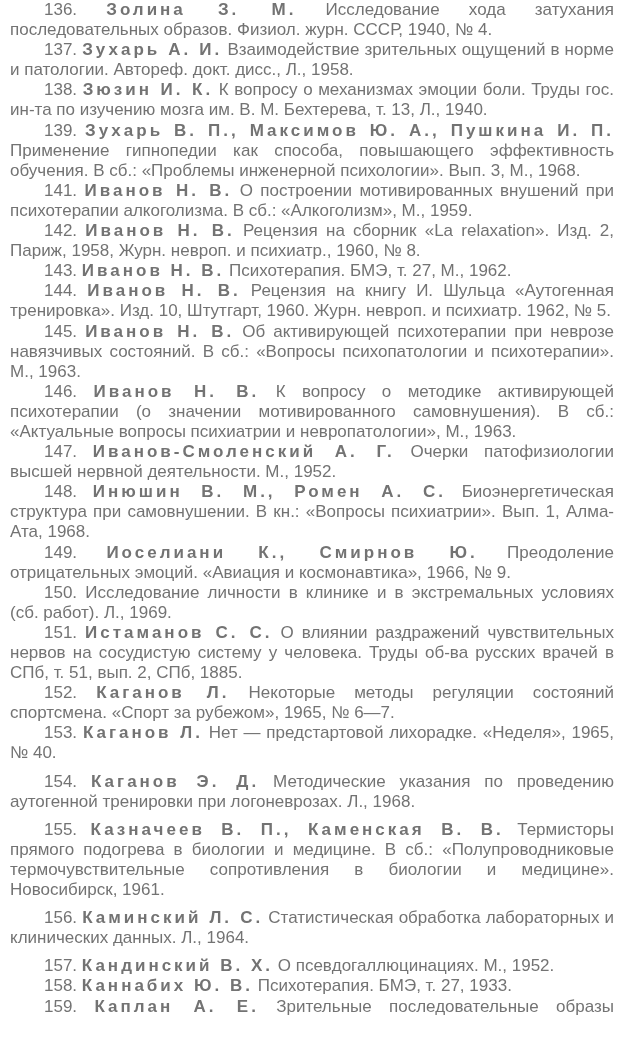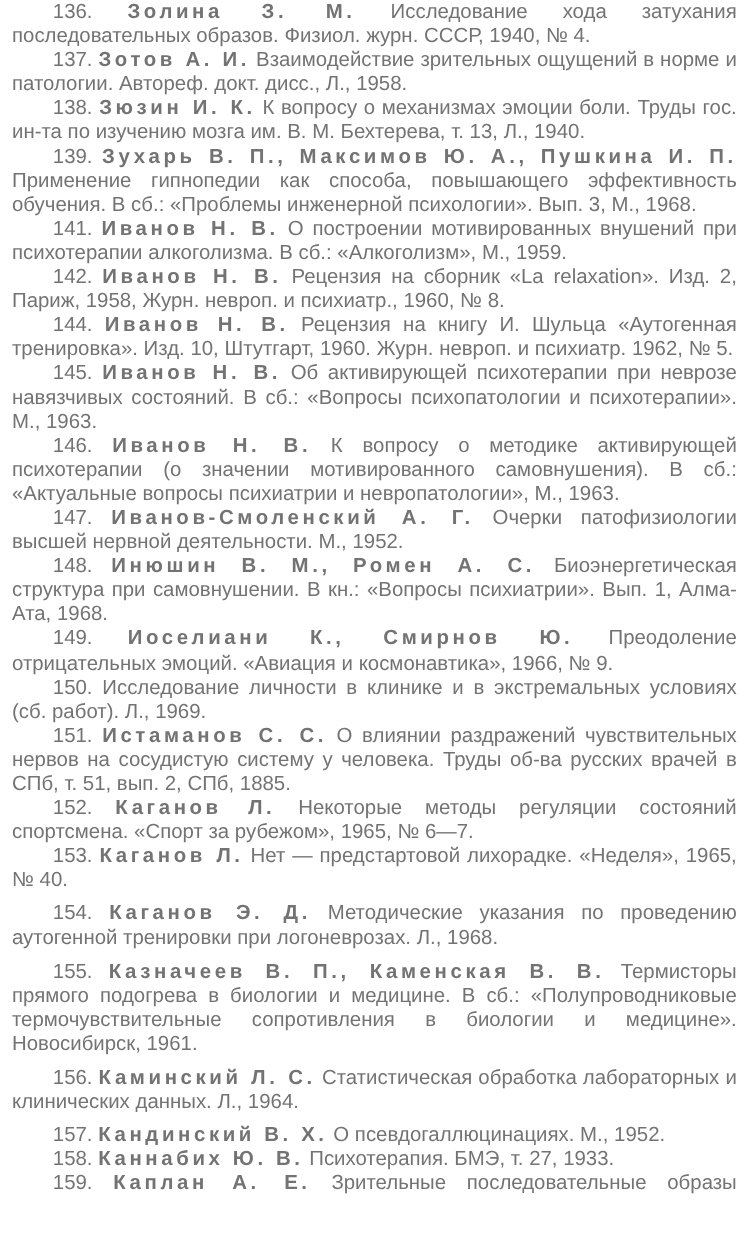--- a/index.html
+++ b/index.html
@@ -17,25 +17,26 @@
   .pagenum {
     position: absolute; right: 10px; top: 1050px;
     font-family: "Liberation Sans", sans-serif; font-weight: bold; font-size: 22px; color: #111; text-align: center;
   }
 </style>
 </head>
 <body>
 
 <div class="page">
   <p class="entry"><span class="num">136.</span> <span class="author">Золина З. М.</span> <span>Исследование хода затухания последовательных образов. Физиол. журн. СССР, 1940, № 4.</span></p>
-  <p class="entry"><span class="num">137.</span> <span class="author">Зотов А. И.</span> <span>Взаимодействие зрительных ощущений в норме и патологии. Автореф. докт. дисс., Л., 1958.</span></p>
+  <p class="entry"><span class="num">137.</span> <span class="author">Зухарь А. И.</span> <span>Взаимодействие зрительных ощущений в норме и патологии. Автореф. докт. дисс., Л., 1958.</span></p>
   <p class="entry"><span class="num">138.</span> <span class="author">Зюзин И. К.</span> <span>К вопросу о механизмах эмоции боли. Труды гос. ин-та по изучению мозга им. В. М. Бехтерева, т. 13, Л., 1940.</span></p>
   <p class="entry"><span class="num">139.</span> <span class="author">Зухарь В. П., Максимов Ю. А., Пушкина И. П.</span> <span>Применение гипнопедии как способа, повышающего эффективность обучения. В сб.: «Проблемы инженерной психологии». Вып. 3, М., 1968.</span></p>
   <p class="entry"><span class="num">141.</span> <span class="author">Иванов Н. В.</span> <span>О построении мотивированных внушений при психотерапии алкоголизма. В сб.: «Алкоголизм», М., 1959.</span></p>
   <p class="entry"><span class="num">142.</span> <span class="author">Иванов Н. В.</span> <span>Рецензия на сборник «La relaxation». Изд. 2, Париж, 1958, Журн. невроп. и психиатр., 1960, № 8.</span></p>
+  <p class="entry"><span class="num">143.</span> <span class="author">Иванов Н. В.</span> <span>Психотерапия. БМЭ, т. 27, М., 1962.</span></p>
   <p class="entry"><span class="num">144.</span> <span class="author">Иванов Н. В.</span> <span>Рецензия на книгу И. Шульца «Аутогенная тренировка». Изд. 10, Штутгарт, 1960. Журн. невроп. и психиатр. 1962, № 5.</span></p>
   <p class="entry"><span class="num">145.</span> <span class="author">Иванов Н. В.</span> <span>Об активирующей психотерапии при неврозе навязчивых состояний. В сб.: «Вопросы психопатологии и психотерапии». М., 1963.</span></p>
   <p class="entry"><span class="num">146.</span> <span class="author">Иванов Н. В.</span> <span>К вопросу о методике активирующей психотерапии (о значении мотивированного самовнушения). В сб.: «Актуальные вопросы психиатрии и невропатологии», М., 1963.</span></p>
   <p class="entry"><span class="num">147.</span> <span class="author">Иванов-Смоленский А. Г.</span> <span>Очерки патофизиологии высшей нервной деятельности. М., 1952.</span></p>
   <p class="entry"><span class="num">148.</span> <span class="author">Инюшин В. М., Ромен А. С.</span> <span>Биоэнергетическая структура при самовнушении. В кн.: «Вопросы психиатрии». Вып. 1, Алма-Ата, 1968.</span></p>
   <p class="entry"><span class="num">149.</span> <span class="author">Иоселиани К., Смирнов Ю.</span> <span>Преодоление отрицательных эмоций. «Авиация и космонавтика», 1966, № 9.</span></p>
   <p class="entry"><span class="num">150.</span> <span>Исследование личности в клинике и в экстремальных условиях (сб. работ). Л., 1969.</span></p>
   <p class="entry"><span class="num">151.</span> <span class="author">Истаманов С. С.</span> <span>О влиянии раздражений чувствительных нервов на сосудистую систему у человека. Труды об-ва русских врачей в СПб, т. 51, вып. 2, СПб, 1885.</span></p>
   <p class="entry"><span class="num">152.</span> <span class="author">Каганов Л.</span> <span>Некоторые методы регуляции состояний спортсмена. «Спорт за рубежом», 1965, № 6—7.</span></p>
   <p class="entry"><span class="num">153.</span> <span class="author">Каганов Л.</span> <span>Нет — предстартовой лихорадке. «Неделя», 1965, № 40.</span></p>

